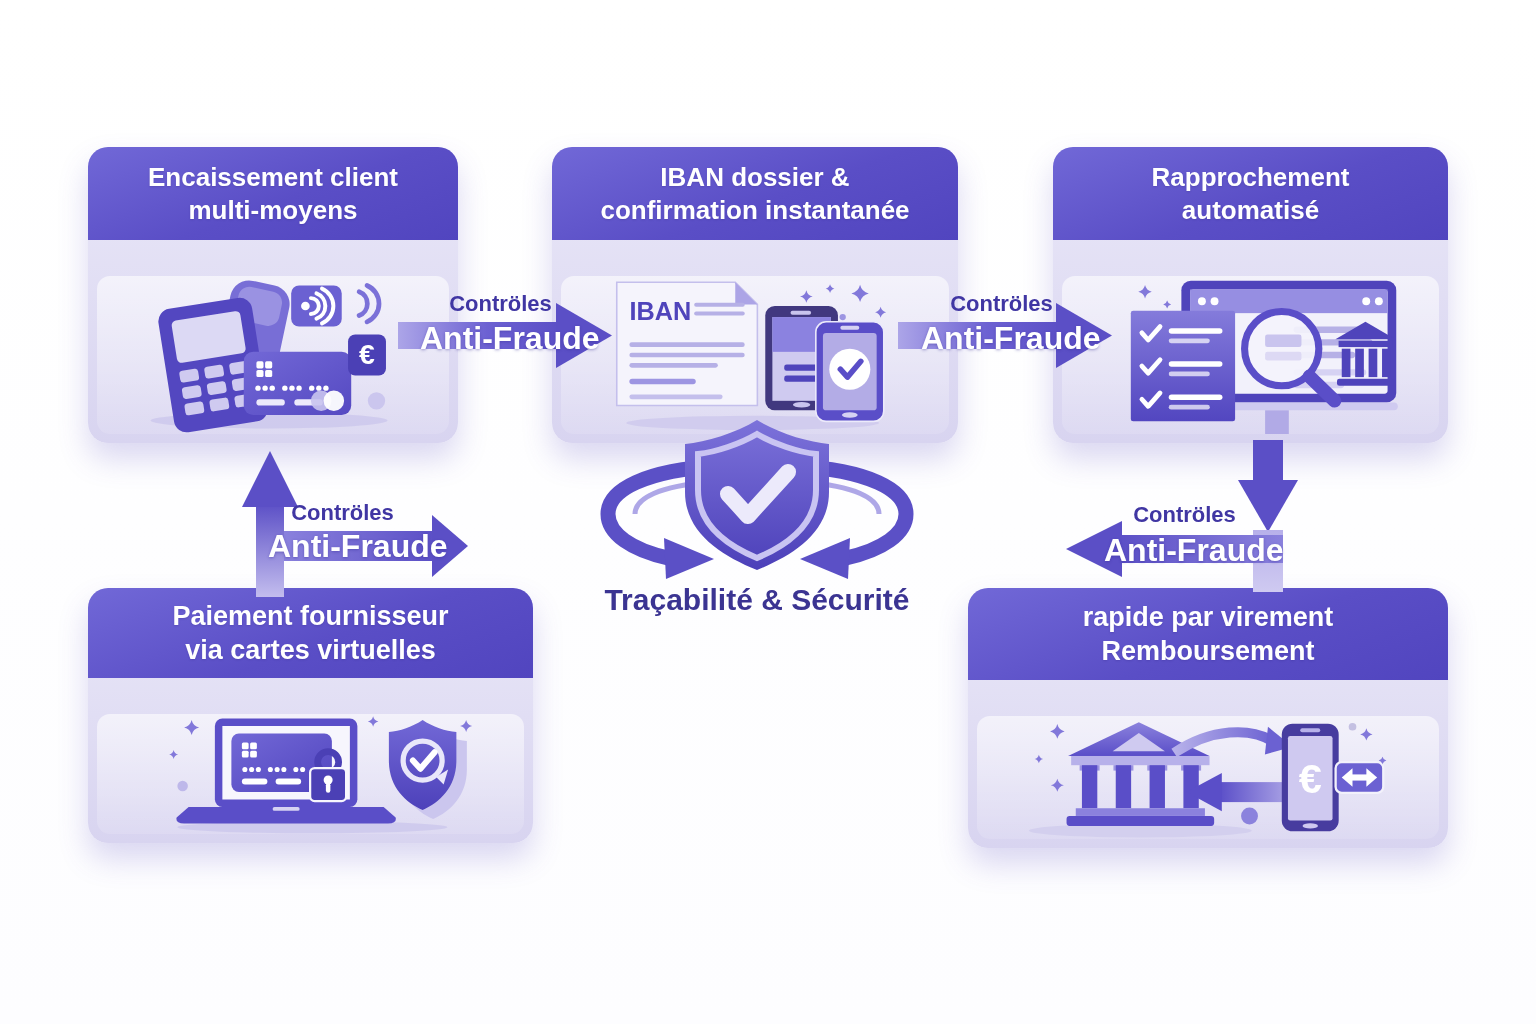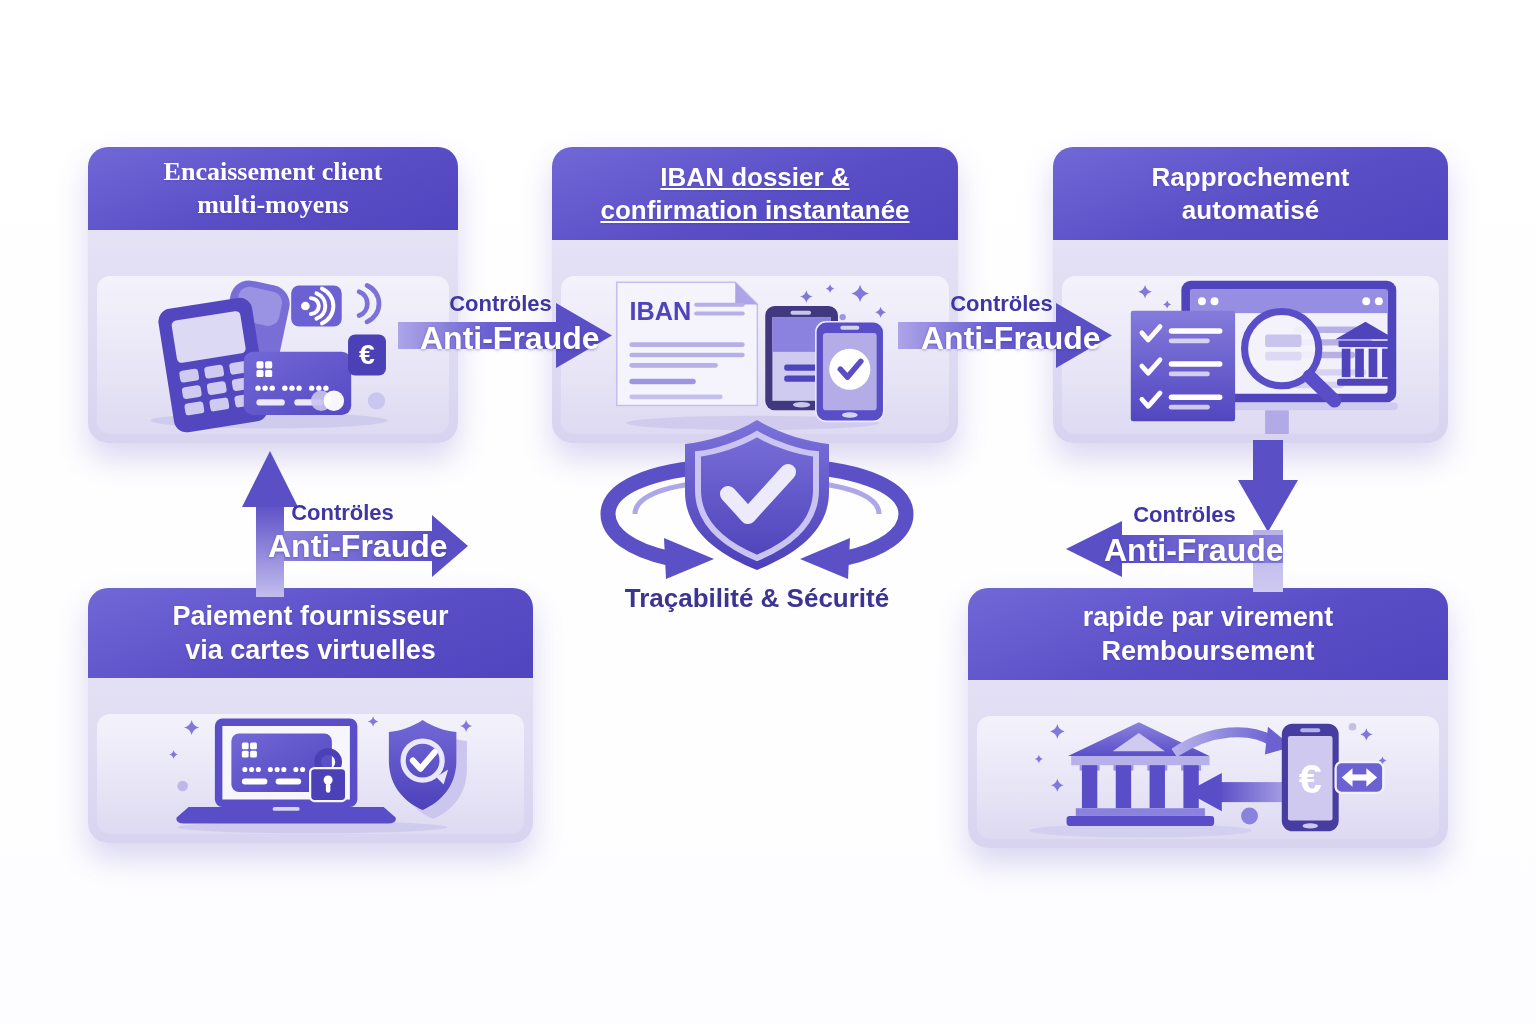--- a/index.html
+++ b/index.html
@@ -35,37 +35,37 @@
   .lbl-dark {
     position:absolute; color:#4036a3; font-weight:bold; font-size:22px;
     text-align:center; line-height:1.1; white-space:nowrap;
   }
   .lbl-white {
     position:absolute; color:#ffffff; font-weight:bold; font-size:32px;
     text-align:right; line-height:1.1; white-space:nowrap;
     text-shadow:0 1px 3px rgba(55,45,150,0.45);
   }
   .caption {
-    position:absolute; color:#3b3492; font-weight:bold; font-size:26px;
+    position:absolute; color:#3b3492; font-weight:bold; font-size:30px;
     text-align:center; white-space:nowrap;
   }
 </style>
 </head>
 <body>
 
 <div class="canvas">
 
   <svg width="0" height="0" style="position:absolute" aria-hidden="true">
     <defs>
       <path id="spark" d="M0,-10 Q1.9,-1.9 10,0 Q1.9,1.9 0,10 Q-1.9,1.9 -10,0 Q-1.9,-1.9 0,-10 Z"></path>
     </defs>
   </svg>
 
   <section class="card" style="left:88px;top:147px;width:370px;height:296px;">
-    <header class="card-header hdr-top" style="height:83px;font-family:Liberation Serif, serif;">
+    <header class="card-header hdr-top" style="height:93px;">
       <div class="tl">Encaissement client</div>
       <div class="tl">multi-moyens</div>
     </header>
     <div class="card-body" style="top:93px;">
       <svg viewBox="0 0 370 200" preserveAspectRatio="xMidYMid meet">
         <defs>
           <linearGradient id="c1card" x1="0" y1="0" x2="1" y2="1">
             <stop offset="0" stop-color="#7268d6"></stop>
               <stop offset="1" stop-color="#5549c2"></stop>
           </linearGradient>
@@ -132,21 +132,21 @@
         <g>
           <rect x="280" y="74" width="48" height="52" rx="9" fill="#4b40b5"></rect>
           <text x="304" y="112" text-anchor="middle" font-family="Liberation Sans, sans-serif" font-weight="bold" font-size="36" fill="#ffffff">€</text>
         </g>
         <circle cx="316" cy="158" r="11" fill="#cbc6ee"></circle>
       </svg>
     </div>
   </section>
 
   <section class="card" style="left:552px;top:147px;width:406px;height:296px;">
-    <header class="card-header hdr-top" style="height:93px;text-decoration:underline;">
+    <header class="card-header hdr-top" style="height:93px;">
       <div class="tl">IBAN dossier &amp;</div>
       <div class="tl">confirmation instantanée</div>
     </header>
     <div class="card-body" style="top:93px;">
       <svg viewBox="0 0 406 200" preserveAspectRatio="xMidYMid meet">
         <ellipse cx="200" cy="186" rx="160" ry="9" fill="#cdc8ec" opacity="0.8"></ellipse>
         <g>
           <path d="M28,8 H178 L206,36 V164 H28 Z" fill="#f5f4fc" stroke="#c4bfec" stroke-width="2"></path>
           <polygon points="178,8 178,36 206,36" fill="#aca4e6"></polygon>
           <text x="44" y="56" font-family="Liberation Sans, sans-serif" font-weight="bold" font-size="32" fill="#4f44bb">IBAN</text>

